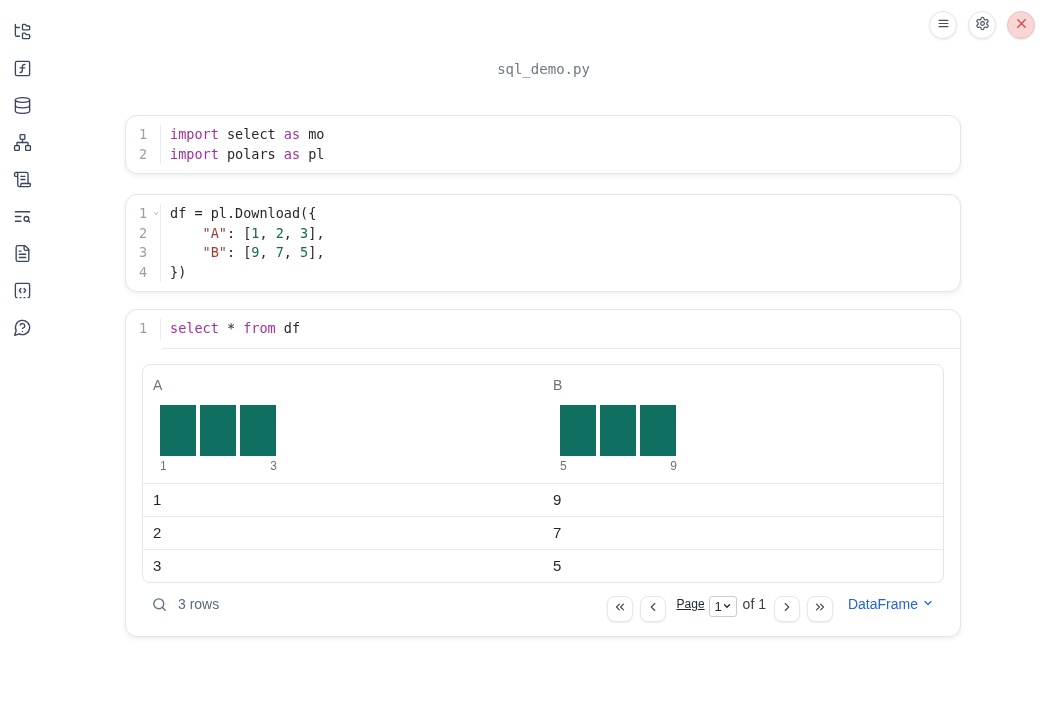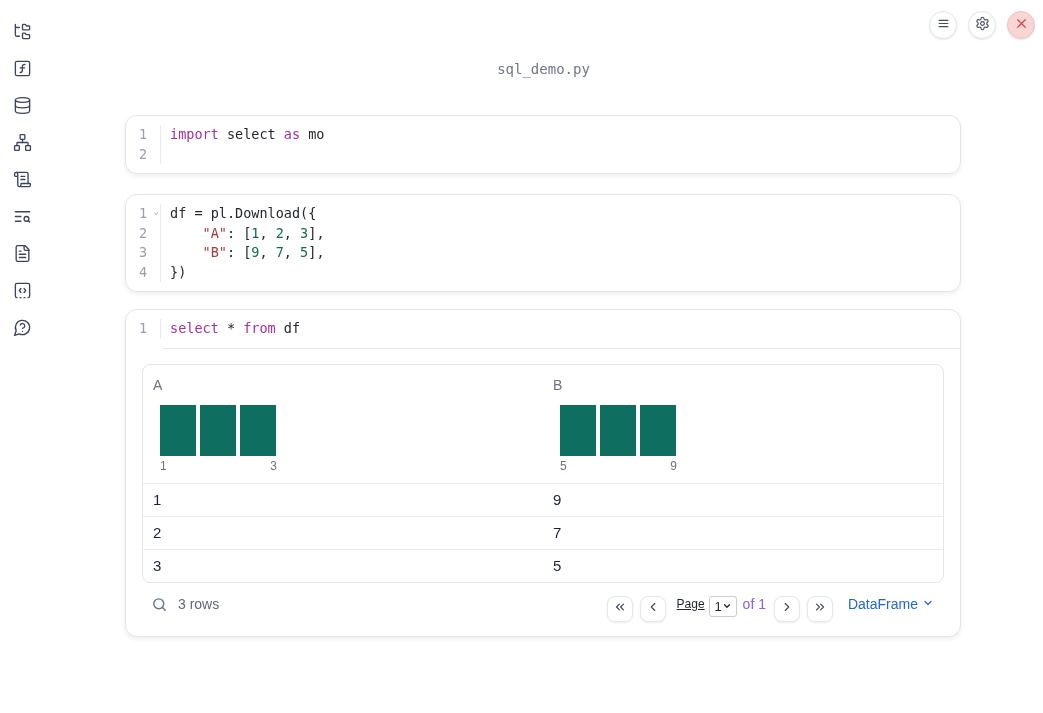--- a/index.html
+++ b/index.html
@@ -81,21 +81,21 @@
     box-shadow:0 1px 2px rgba(0,0,0,.08); display:flex; align-items:center; justify-content:center;
     cursor:pointer; margin-left:7px; }
   .pg-btn svg { width:14px; height:14px; stroke:#3f4a5a; fill:none; stroke-width:2;
     stroke-linecap:round; stroke-linejoin:round; }
   .page-label { font-size:12px; color:#1c2530; margin:1px 4px 0 11px;text-decoration:underline; }
   .page-select { height:21px; min-width:28px; border:1px solid #c8cdd5; border-radius:3px;
     background:#fff; display:flex; align-items:center; padding:0 2px 0 5px; cursor:pointer; }
   .page-select .val { font-size:13px; color:#1c2530; }
   .page-select svg { width:10px; height:10px; stroke:#1c2530; fill:none; stroke-width:3;
     stroke-linecap:round; stroke-linejoin:round; }
-  .of-label { font-size:14px; color:#8b5cf6; margin:0 1px 0 6px; }
+  .of-label { font-size:14px; color:#404040; margin:0 1px 0 6px; }
   .download { display:flex; align-items:center; gap:4px; margin-left:15px; cursor:pointer;
     color:var(--link_blue,#2166d1); font-size:14px; margin-right:8px; }
   .download svg { width:12px; height:12px; stroke:var(--link_blue,#2166d1); fill:none;
     stroke-width:2.4; stroke-linecap:round; stroke-linejoin:round; }
 </style>
 </head>
 <body>
 
 <aside class="sidebar">
   <div class="side-btn">
@@ -197,20 +197,21 @@
 <div class="content">
 
   <div class="cell cell-imports">
     <div class="code-block">
         <div class="code-line">
           <span class="ln">1</span>
           <span class="code"><span class="tok-kw">import</span><span class="tok-pl"> select </span><span class="tok-kw">as</span><span class="tok-pl"> mo</span></span>
         </div>
         <div class="code-line">
           <span class="ln">2</span>
+          <span class="code"><span class="tok-kw">import</span><span class="tok-pl"> polars </span><span class="tok-kw">as</span><span class="tok-pl"> pl</span></span>
         </div>
       </div>
   </div>
 
   <div class="cell cell-dataframe">
     <div class="code-block">
         <div class="code-line">
           <span class="ln">1<span class="fold">⌄</span></span>
           <span class="code"><span class="tok-pl">df = pl.Download({</span></span>
         </div>

